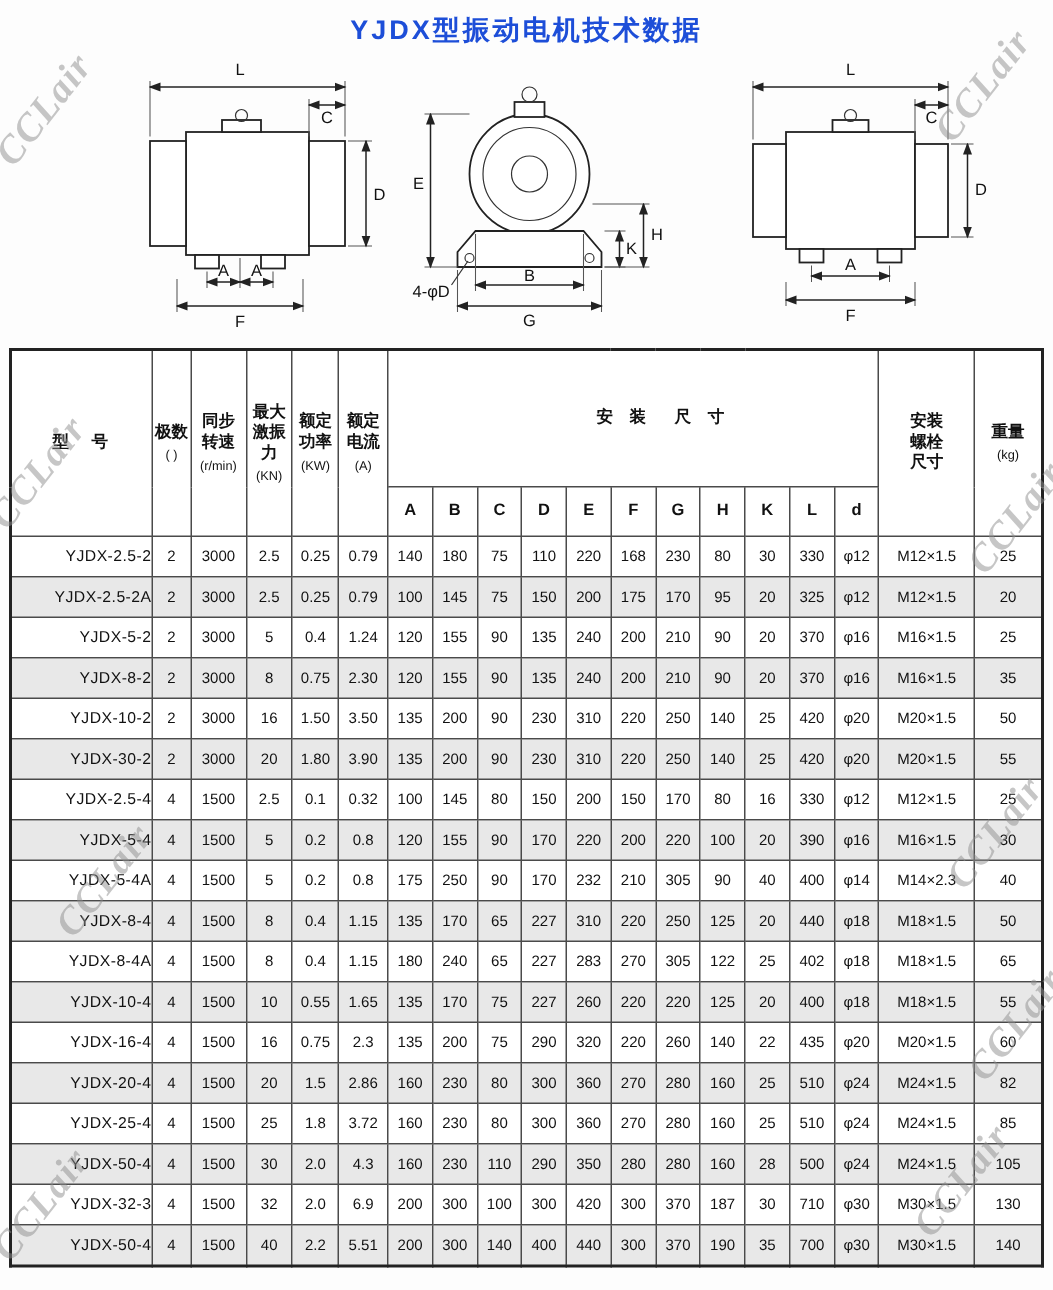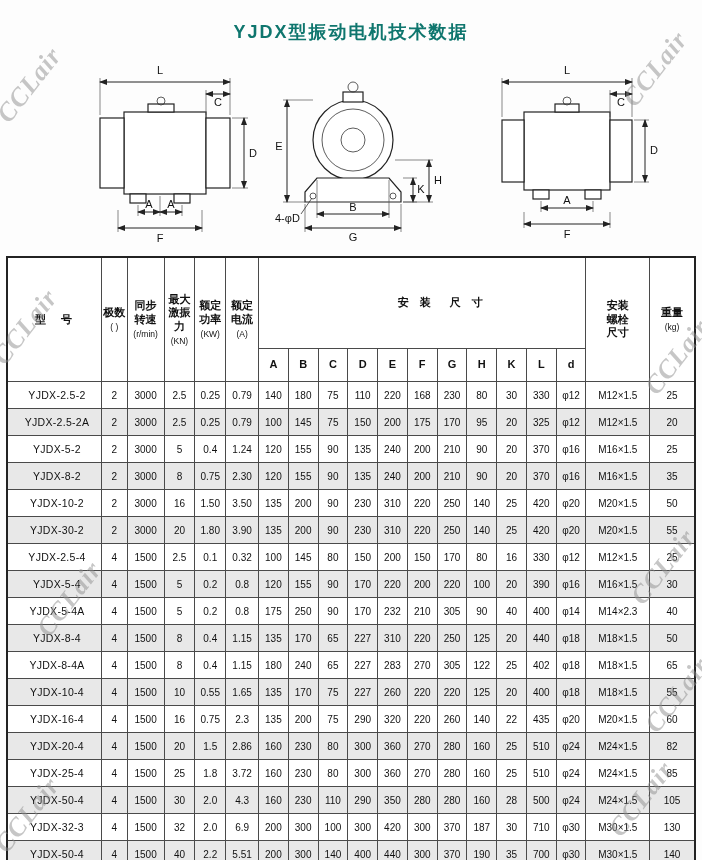--- a/index.html
+++ b/index.html
@@ -2,22 +2,22 @@
 <html><head>
 <meta charset="utf-8">
 <style>
   html,body{margin:0;padding:0;}
   body{
     width:702px;height:860px;background:#fdfdfd;position:relative;overflow:hidden;
     font-family:"Liberation Sans","DejaVu Sans",sans-serif;color:#111;
   }
   .page{width:702px;height:860px;position:relative;}
   .title{
-    margin:12px;padding-top:8px;text-align:center;
-    font-size:18px;font-weight:bold;letter-spacing:2px;color:#0f766e;
+    margin:0;padding-top:8px;text-align:center;
+    font-size:18px;font-weight:bold;letter-spacing:2px;color:#1d4ed8;
   }
   .drawings{
     display:flex;justify-content:space-between;align-items:flex-start;
     padding:4px 30px 0 60px;height:196px;box-sizing:border-box;
   }
   svg text{font:11px "Liberation Sans",sans-serif;fill:#111;}
   .ol{fill:#fff;stroke:#222;stroke-width:1.2;}
   .thin{fill:none;stroke:#333;stroke-width:0.8;}
   .ext{stroke:#555;stroke-width:0.7;}
   .dim{stroke:#222;stroke-width:1;marker-start:url(#arr);marker-end:url(#arr);}
@@ -29,21 +29,21 @@
     border:1px solid #4a4a4a;text-align:center;padding:0;
     font-size:10px;color:#111;overflow:hidden;
   }
   thead th{font-weight:bold;white-space:pre-line;line-height:1.25;background:#fff;}
   tr.h1 th{height:90px;vertical-align:middle;font-size:11px;}
   tr.h2 th{height:32px;font-size:11px;}
   th .unit{display:block;font-weight:normal;font-size:8.5px;margin-top:2px;}
   th.model-h{font-size:13px;letter-spacing:2px;border-radius:14px;}
   th.install-h{font-size:13px;letter-spacing:4px;padding-left:40px;}
   tbody td{height:26px;font-size:10px;}
-  tbody td.model{text-align:center;padding-left:5px;font-size:10.5px;letter-spacing:0.3px;}
+  tbody td.model{text-align:right;padding-left:5px;font-size:10.5px;letter-spacing:0.3px;}
   tbody tr:nth-child(even) td{background:#e8e8e8;}
   .wm{
     position:absolute;font-size:26px;font-weight:bold;font-style:italic;
     color:#8f8f8f;opacity:0.5;transform:rotate(-52deg);letter-spacing:1px;
     pointer-events:none;z-index:5;font-family:"Liberation Serif","DejaVu Serif",serif;
   }
 </style>
 </head>
 <body>
 

